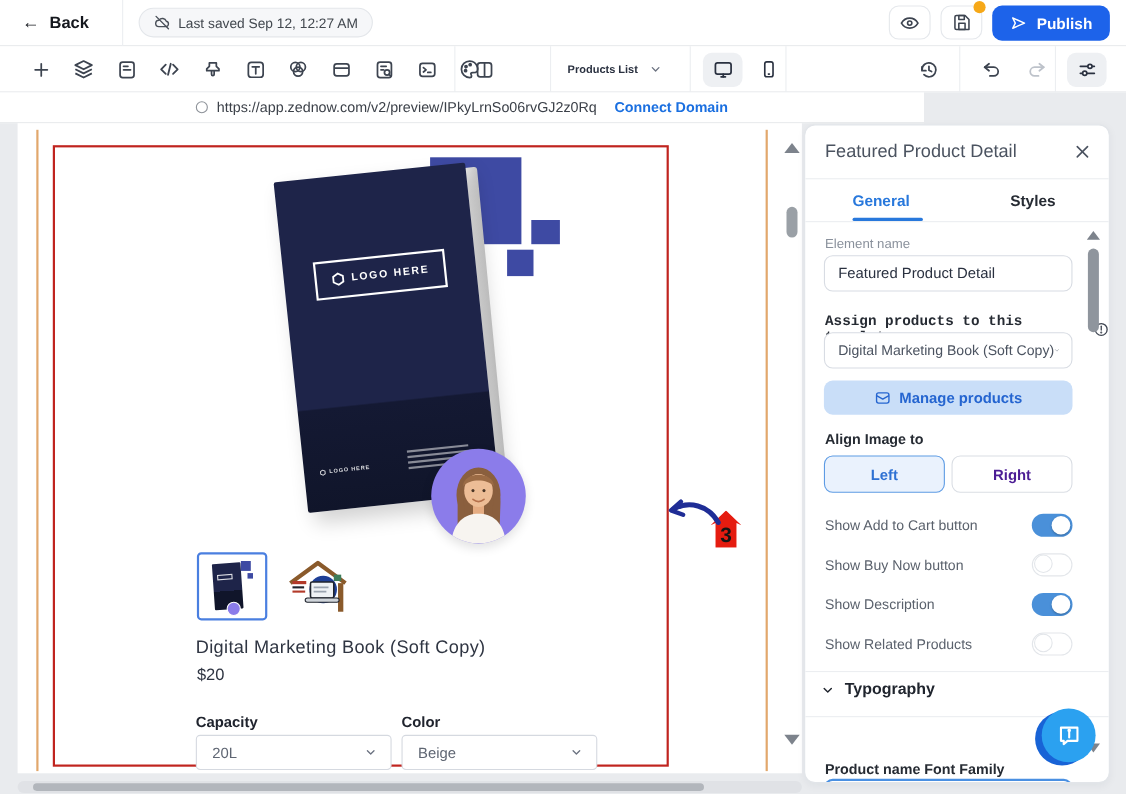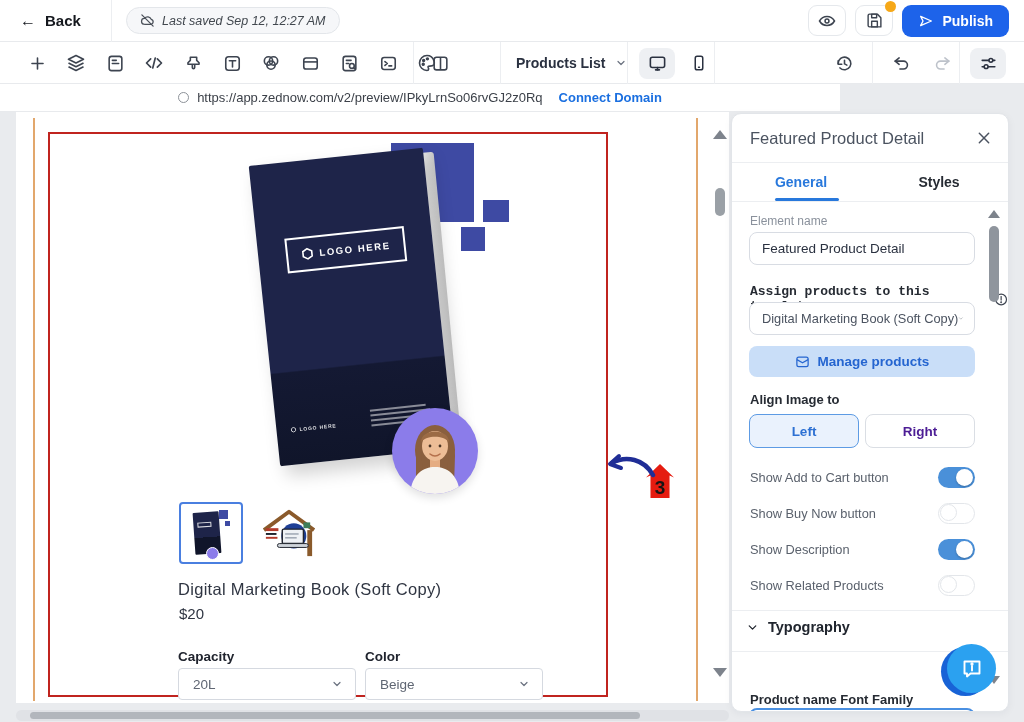--- a/index.html
+++ b/index.html
@@ -11,34 +11,34 @@
     overflow:hidden;
     color:#2a3140;
   }
   svg { display:block; }
 
   
   .topbar{position:absolute;left:0;top:0;width:1024px;height:42px;background:#fff;border-bottom:1px solid #e8eaed;display:flex;align-items:center;}
   .back-wrap{height:42px;width:112px;display:flex;align-items:center;padding-left:20px;border-right:1px solid #eceef1;gap:9px;cursor:pointer;}
   .back-arrow{font-size:16px;color:#15181e;}
   .back-label{font-size:15px;font-weight:bold;color:#15181e;}
-  .saved-pill{margin-left:14px;height:27px;display:flex;align-items:center;gap:7px;padding:0 13px;border:1px solid #e3e6ea;border-radius:14px;background:#f6f7f9;color:#4a5059;font-style:italic;}
+  .saved-pill{margin-left:14px;height:27px;display:flex;align-items:center;gap:7px;padding:0 13px;border:1px solid #e3e6ea;border-radius:14px;background:#f6f7f9;color:#4a5059;}
   .saved-text{font-size:12.5px;color:#42484f;}
   .topbar-right{margin-left:auto;display:flex;align-items:center;gap:9px;padding-right:15px;}
   .icon-btn{width:38px;height:31px;border:1px solid #e5e8ec;border-radius:9px;background:#fff;display:flex;align-items:center;justify-content:center;color:#3d4450;cursor:pointer;position:relative;}
   .badge-dot{position:absolute;top:-5px;right:-4px;width:11px;height:11px;border-radius:50%;background:#f6a818;}
   .publish-btn{height:32px;padding:0 16px;border-radius:9px;background:#1d63ea;color:#ffffff;display:flex;align-items:center;gap:8px;font-size:14px;font-weight:bold;cursor:pointer;border:none;}
 
   
   .toolbar{position:absolute;left:0;top:42px;width:1024px;height:42px;background:#fff;border-bottom:1px solid #e8eaed;}
   .tb-group{position:absolute;top:0;height:42px;display:flex;align-items:center;}
   .tbtn{width:26px;height:26px;display:flex;align-items:center;justify-content:center;color:#3d4450;cursor:pointer;}
   .tb-divider{position:absolute;top:0;height:42px;width:1px;background:#eceef1;}
   .page-select{display:flex;align-items:center;gap:10px;cursor:pointer;}
-  .page-select-label{font-size:14px;font-weight:600;color:#2a3140;}
+  .page-select-label{font-size:10px;font-weight:600;color:#2a3140;}
   .chev{color:#6b7280;}
   .dev-btn{width:36px;height:31px;border-radius:8px;display:flex;align-items:center;justify-content:center;color:#2a3140;cursor:pointer;}
   .dev-btn.active{background:#eef0f3;}
   .tbtn.muted{color:#bdc2ca;}
   .tool-sq{width:36px;height:31px;border-radius:8px;background:#eef0f3;display:flex;align-items:center;justify-content:center;color:#2a3140;cursor:pointer;}
 
   
   .urlbar{position:absolute;left:0;top:84px;width:840px;height:28px;background:#fff;border-bottom:1px solid #e8eaed;display:flex;align-items:center;justify-content:center;gap:8px;}
   .url-circle{width:11px;height:11px;border:1.5px solid #8d9299;border-radius:50%;}
   .url-text{font-size:13px;color:#3c4149;}

